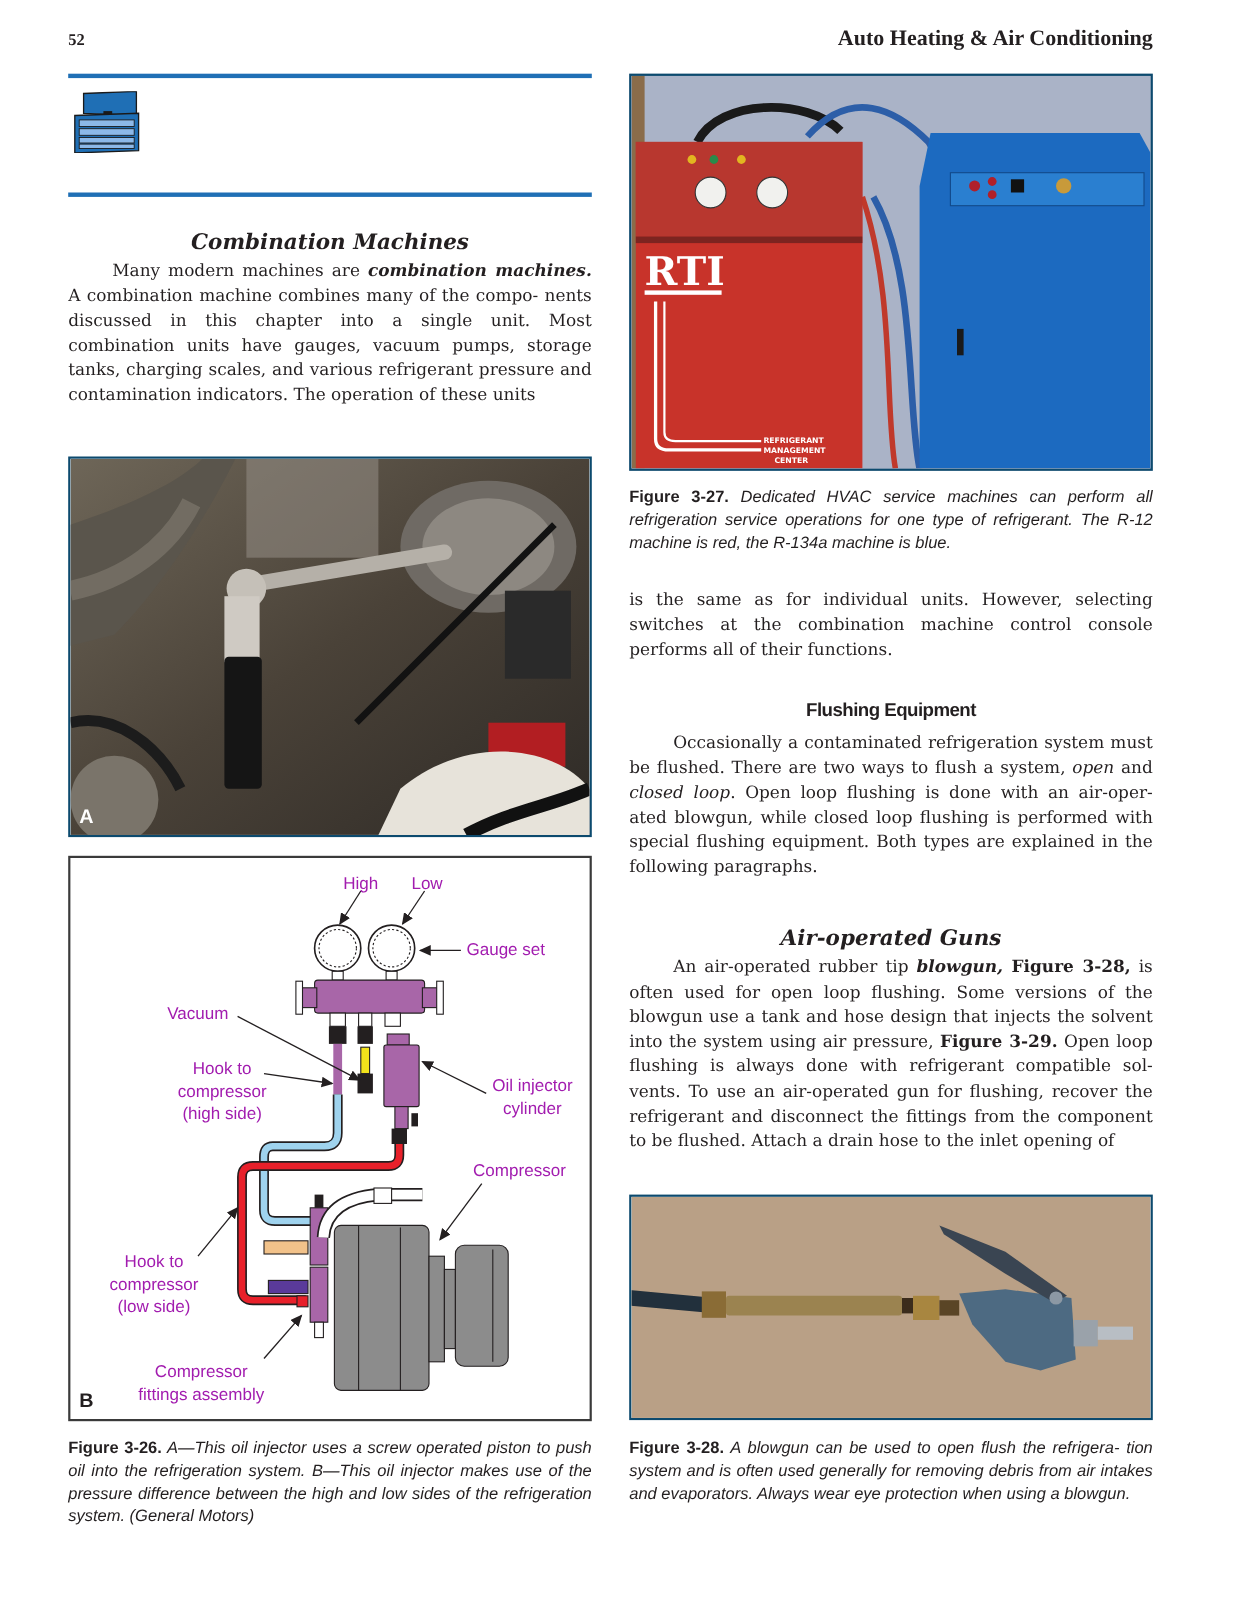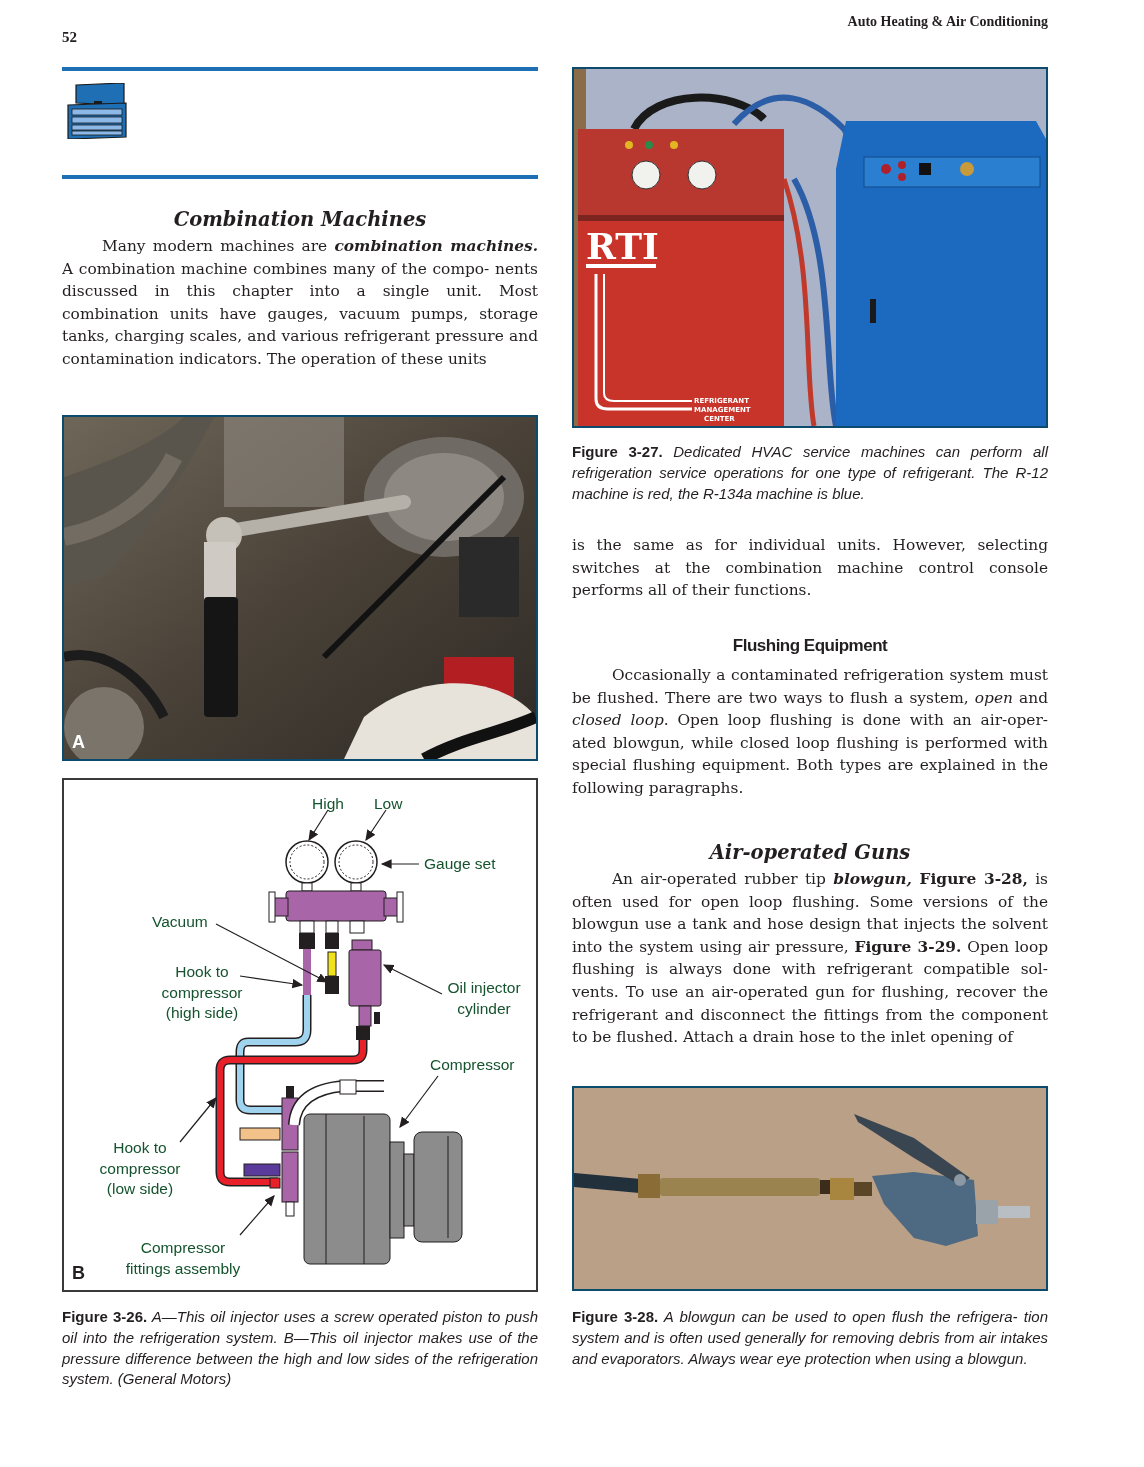--- a/index.html
+++ b/index.html
@@ -1,20 +1,20 @@
 <!DOCTYPE html>
 <html><head>
 <meta charset="utf-8">
 <style>
   * { box-sizing: border-box; margin: 0; padding: 0; }
   html, body { width: 1144px; height: 1467px; background: #ffffff; }
   body { position: relative; font-family: "DejaVu Serif", serif; color: #231f20; overflow: hidden; }
 
   .hdr-num { position: absolute; left: 62px; top: 14px; font-family: "Liberation Serif", serif; font-weight: bold; font-size: 15px; margin-top: 15px; }
-  .hdr-title { position: absolute; right: 96px; top: 14px; font-family: "Liberation Serif", serif; font-weight: bold; font-size: 14px; }
+  .hdr-title { position: absolute; right: 96px; top: 24px; font-family: "Liberation Serif", serif; font-weight: bold; font-size: 20px; }
 
   
   .note { position: absolute; left: 62px; top: 67px; width: 476px; height: 112px; }
   .note .rule { position: absolute; left: 0; width: 476px; height: 4px; background: #1f6fb5; }
   .note .rule.top { top: 0; }
   .note .rule.bot { top: 108px; }
   .note .icon { position: absolute; left: 2px; top: 16px; width: 70px; height: 56px; }
   .note-text { position: absolute; left: 0; top: 11px; width: 476px; font-family: "Liberation Sans", sans-serif; font-weight: bold; font-size: 16.6px; line-height: 22.6px; text-align: justify; }
   .note-text .spacer { float: left; width: 90px; height: 66px; }
 
@@ -27,21 +27,21 @@
   .head-main { font-family: Liberation Sans, sans-serif; font-weight: bold; font-size: 17px; letter-spacing: -0.5px; text-align: center; }
 
   .caption { font-family: "Liberation Sans", sans-serif; font-size: 15px; line-height: 20.8px; text-align: justify; }
   .caption b { font-style: normal; }
   .caption i { font-style: italic; }
 
   .photo { position: absolute; border: 2px solid #0c4a6e; overflow: hidden; }
   .photo-label { position: absolute; font-family: "Liberation Sans", sans-serif; font-weight: bold; font-size: 18px; }
 
   .diagram { position: absolute; left: 62px; top: 778px; width: 476px; height: 514px; border: 2px solid #3a3a3a; background: #fff; }
-  .dlabel { position: absolute; font-family: "Liberation Sans", sans-serif; font-size: 15.5px; line-height: 20.5px; text-align: center; color: #14532d; white-space: nowrap; }
+  .dlabel { position: absolute; font-family: "Liberation Sans", sans-serif; font-size: 15.5px; line-height: 20.5px; text-align: center; color: #a21caf; white-space: nowrap; }
 </style>
 </head>
 <body>
 
 <div class="hdr-num">52</div>
 <div class="hdr-title">Auto Heating &amp; Air Conditioning</div>
 
 <div class="note">
   <div class="rule top"></div>
   <svg class="icon" viewBox="0 0 70 56">

